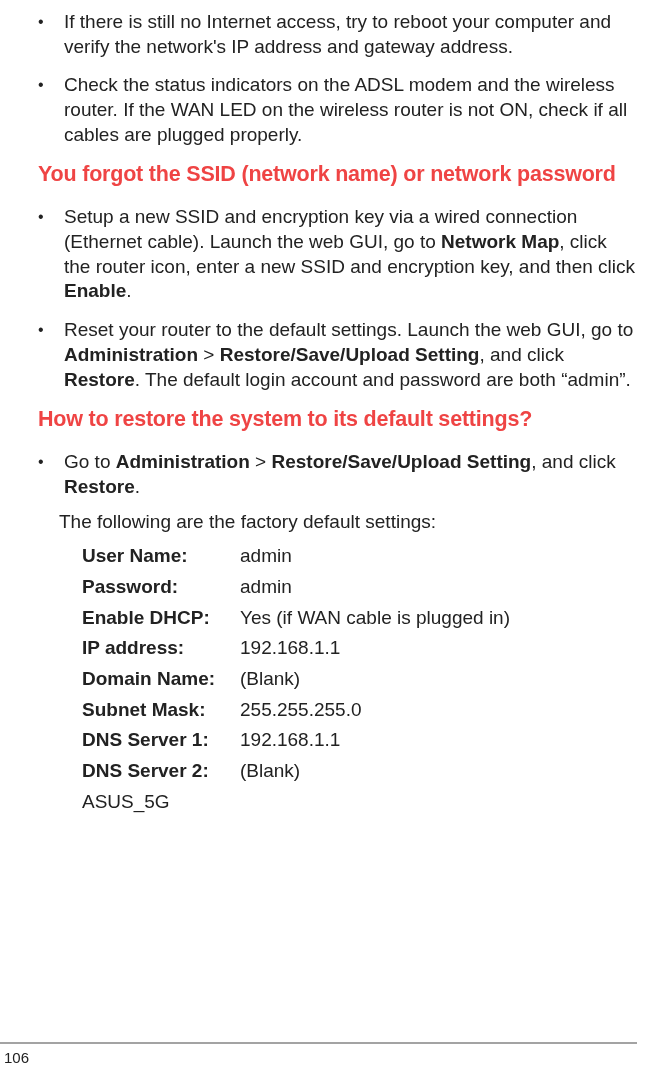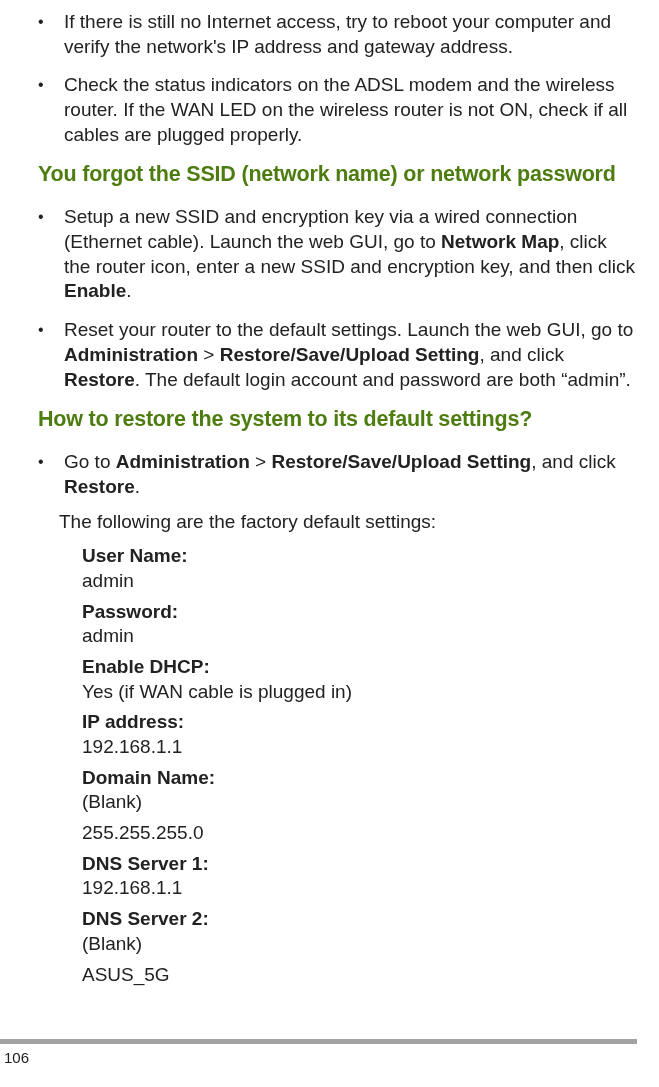--- a/index.html
+++ b/index.html
@@ -22,53 +22,52 @@
     .bullet-dot {
       width: 26px;
       flex-shrink: 0;
       font-size: 16px;
       line-height: 1.5;
     }
     .bullet-text {
       flex: 1;
     }
     .section-heading {
-      color: #4d7c0f;
+      color: #ef4444;
       font-weight: 700;
       font-size: 21.5px;
       margin: 6px 0 16px 0;
       letter-spacing: -0.2px;
     }
     .bold { font-weight: 700; text-align: center; }
     .sub-para {
       margin: 8px 0 10px 21px;
     }
     .settings-table {
       margin-left: 44px;
       margin-top: 6px;
     }
     .settings-row {
       display: flex;
       margin-bottom: 6px;
-      flex-direction: column;
     }
     .settings-label {
       width: 158px;
       flex-shrink: 0;
       font-weight: 700;
     }
     .settings-value {
       flex: 1;
     }
     .page-footer {
       position: absolute;
       bottom: 20px;
       left: 0;
       right: 22px;
-      border-top: 5px solid #a3a3a3;
+      border-top: 2px solid #a3a3a3;
       padding-top: 4px;
       font-size: 15px;
       color: #222;
       padding-left: 4px;
     }
   </style>
 </head>
 <body>
 
 <ul>
@@ -127,20 +126,21 @@
   </div>
   <div class="settings-row">
     <span class="settings-label">IP address:</span>
     <span class="settings-value">192.168.1.1</span>
   </div>
   <div class="settings-row">
     <span class="settings-label">Domain Name:</span>
     <span class="settings-value">(Blank)</span>
   </div>
   <div class="settings-row">
+    <span class="settings-label">Subnet Mask:</span>
     <span class="settings-value">255.255.255.0</span>
   </div>
   <div class="settings-row">
     <span class="settings-label">DNS Server 1:</span>
     <span class="settings-value">192.168.1.1</span>
   </div>
   <div class="settings-row">
     <span class="settings-label">DNS Server 2:</span>
     <span class="settings-value">(Blank)</span>
   </div>

